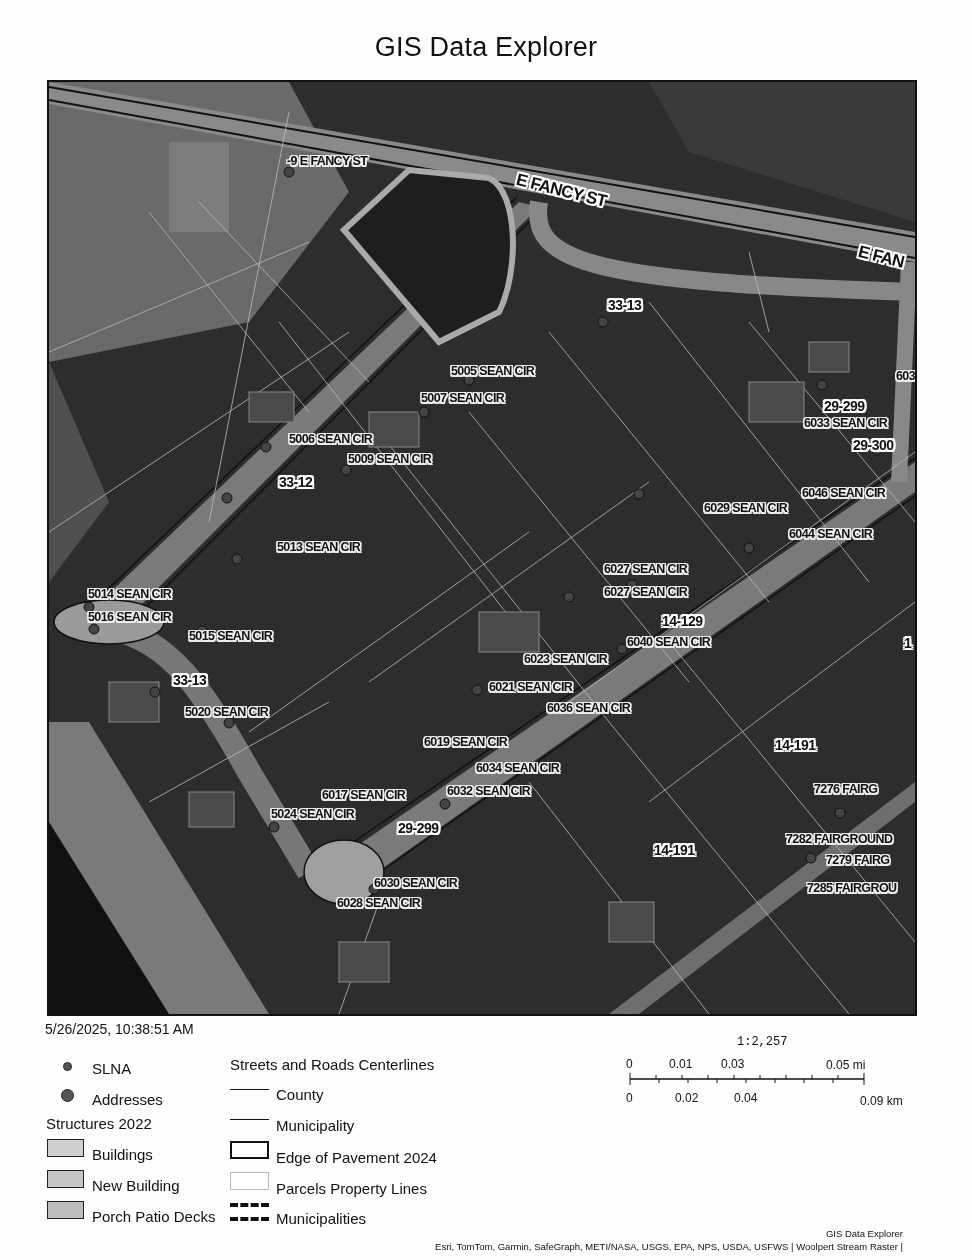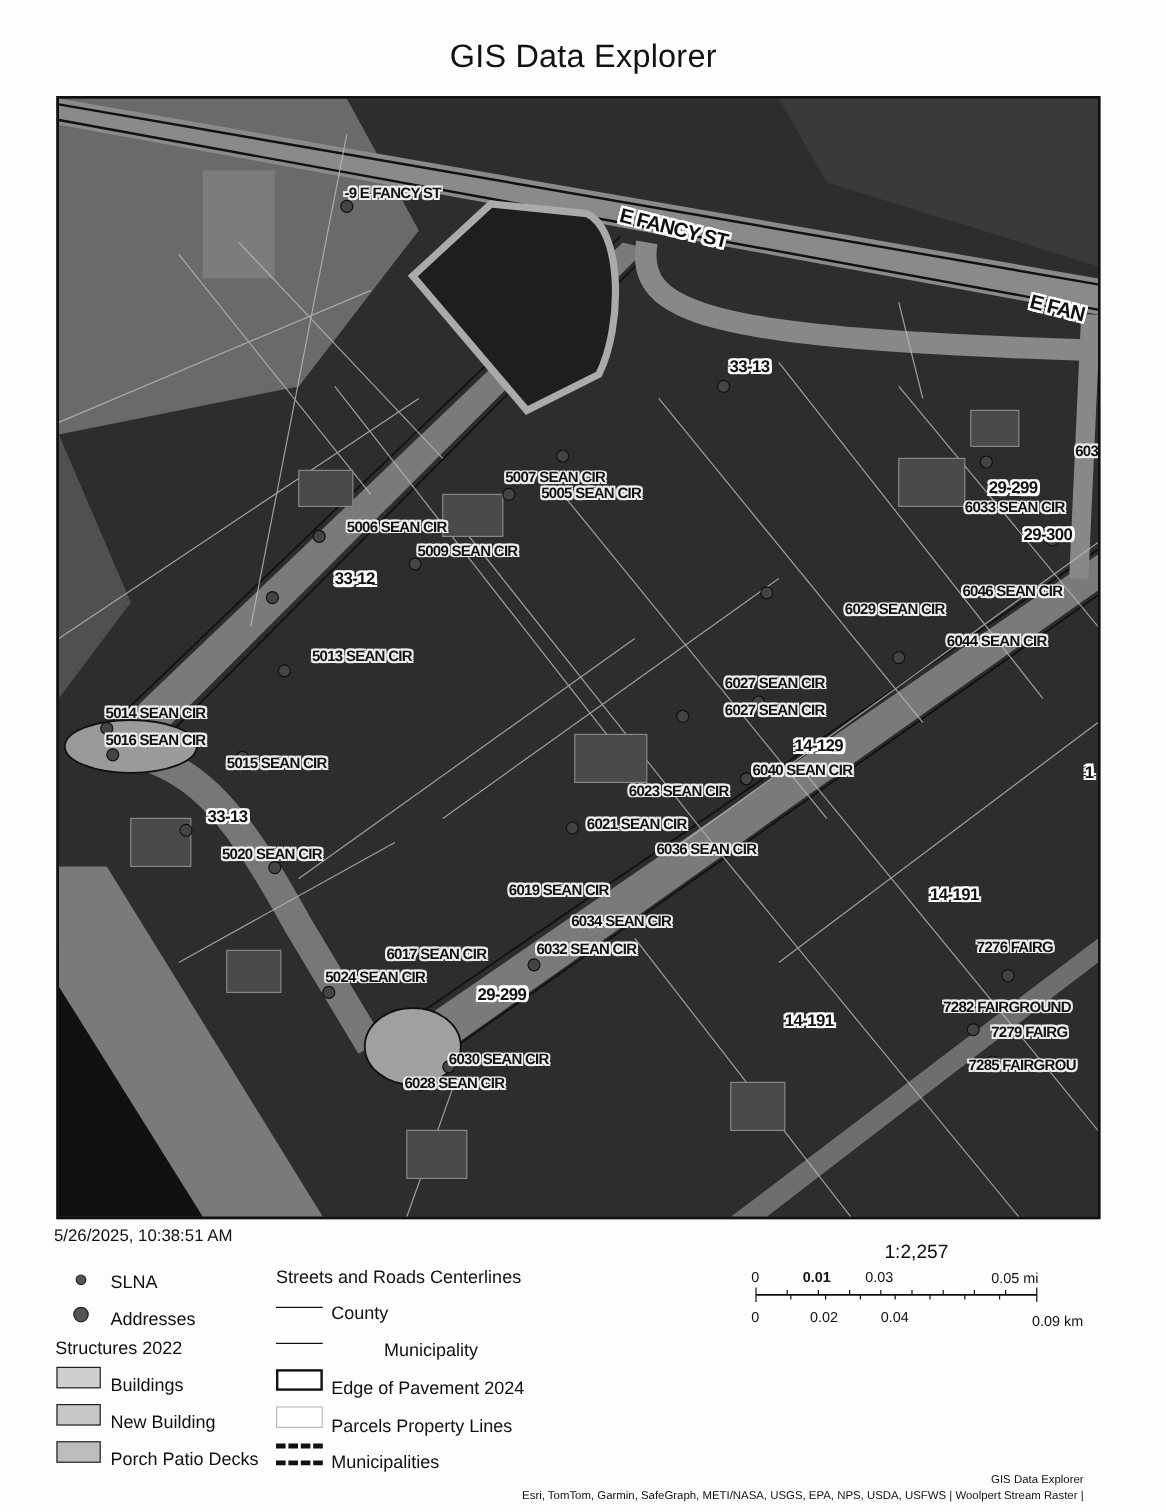--- a/index.html
+++ b/index.html
@@ -134,25 +134,25 @@
         <circle cx="778" cy="803" r="5"></circle>
       <circle cx="520" cy="515" r="5"></circle>
         <circle cx="428" cy="608" r="5"></circle>
     </g>
   </svg>
 
   <div class="slbl" style="left:470px;top:88px;transform:rotate(14deg);">E FANCY ST</div>
   <div class="slbl" style="left:812px;top:160px;transform:rotate(14deg);">E FAN</div>
 
   <div class="lbl" style="left:238px;top:72px;">-9 E FANCY ST</div>
-  <div class="lbl" style="left:402px;top:282px;margin-top:40px;">5005 SEAN CIR</div>
+  <div class="lbl" style="left:402px;top:282px;">5005 SEAN CIR</div>
   <div class="lbl" style="left:372px;top:309px;">5007 SEAN CIR</div>
   <div class="lbl" style="left:240px;top:350px;">5006 SEAN CIR</div>
   <div class="lbl" style="left:299px;top:370px;">5009 SEAN CIR</div>
-  <div class="lbl" style="left:175px;top:458px;padding-left:36px;">5013 SEAN CIR</div>
+  <div class="lbl" style="left:192px;top:458px;padding-left:36px;">5013 SEAN CIR</div>
   <div class="lbl" style="left:39px;top:505px;">5014 SEAN CIR</div>
   <div class="lbl" style="left:39px;top:528px;">5016 SEAN CIR</div>
   <div class="lbl" style="left:140px;top:547px;">5015 SEAN CIR</div>
   <div class="lbl" style="left:136px;top:623px;">5020 SEAN CIR</div>
   <div class="lbl" style="left:222px;top:725px;">5024 SEAN CIR</div>
   <div class="lbl" style="left:273px;top:706px;">6017 SEAN CIR</div>
   <div class="lbl" style="left:375px;top:653px;">6019 SEAN CIR</div>
   <div class="lbl" style="left:440px;top:598px;">6021 SEAN CIR</div>
   <div class="lbl" style="left:475px;top:570px;">6023 SEAN CIR</div>
   <div class="lbl" style="left:555px;top:480px;">6027 SEAN CIR</div>
@@ -198,33 +198,33 @@
   <div class="legend-text" style="left:92px;top:1146px;">Buildings</div>
   <div class="swatch" style="left:47px;top:1170px;background:#c6c6c9;"></div>
   <div class="legend-text" style="left:92px;top:1177px;">New Building</div>
   <div class="swatch" style="left:47px;top:1201px;background:#bdbdc0;"></div>
   <div class="legend-text" style="left:92px;top:1208px;">Porch Patio Decks</div>
 
   <div class="legend-text" style="left:230px;top:1056px;">Streets and Roads Centerlines</div>
   <div class="line-sw" style="left:230px;top:1089px;"></div>
   <div class="legend-text" style="left:276px;top:1086px;">County</div>
   <div class="line-sw" style="left:230px;top:1119px;"></div>
-  <div class="legend-text" style="left:276px;top:1117px;margin-left:44px;">Municipality</div>
+  <div class="legend-text" style="left:276px;top:1117px;">Municipality</div>
   <div class="swatch" style="left:230px;top:1141px;width:39px;background:#fff;border:2px solid #111;"></div>
   <div class="legend-text" style="left:276px;top:1149px;">Edge of Pavement 2024</div>
   <div class="swatch" style="left:230px;top:1172px;width:39px;background:#fff;border:1px solid #bbb;"></div>
   <div class="legend-text" style="left:276px;top:1180px;">Parcels Property Lines</div>
   <div class="swatch" style="left:230px;top:1203px;width:39px;background:#fff;border:4px dashed #111;border-left:none;border-right:none;"></div>
   <div class="legend-text" style="left:276px;top:1210px;">Municipalities</div>
 </div>
 
 <div>
-  <div class="scale-text" style="left:737px;top:1035px;font-size:16px;">1:2,257</div>
+  <div class="scale-text" style="left:737px;top:1035px;font-size:12px;font-family:Liberation Mono, monospace;">1:2,257</div>
   <div class="scale-text" style="left:626px;top:1057px;">0</div>
-  <div class="scale-text" style="left:669px;top:1057px;font-weight:bold;">0.01</div>
+  <div class="scale-text" style="left:669px;top:1057px;">0.01</div>
   <div class="scale-text" style="left:721px;top:1057px;">0.03</div>
   <div class="scale-text" style="left:826px;top:1058px;">0.05 mi</div>
   <svg style="position:absolute;left:628px;top:1071px;" width="240" height="16">
     <line x1="2" y1="8" x2="236" y2="8" stroke="#111" stroke-width="1.5"></line>
     <g stroke="#111" stroke-width="1">
       <line x1="2" y1="2" x2="2" y2="14"></line>
         <line x1="28" y1="4" x2="28" y2="8"></line>
       <line x1="54" y1="4" x2="54" y2="8"></line>
         <line x1="80" y1="4" x2="80" y2="8"></line>
       <line x1="106" y1="4" x2="106" y2="8"></line>

